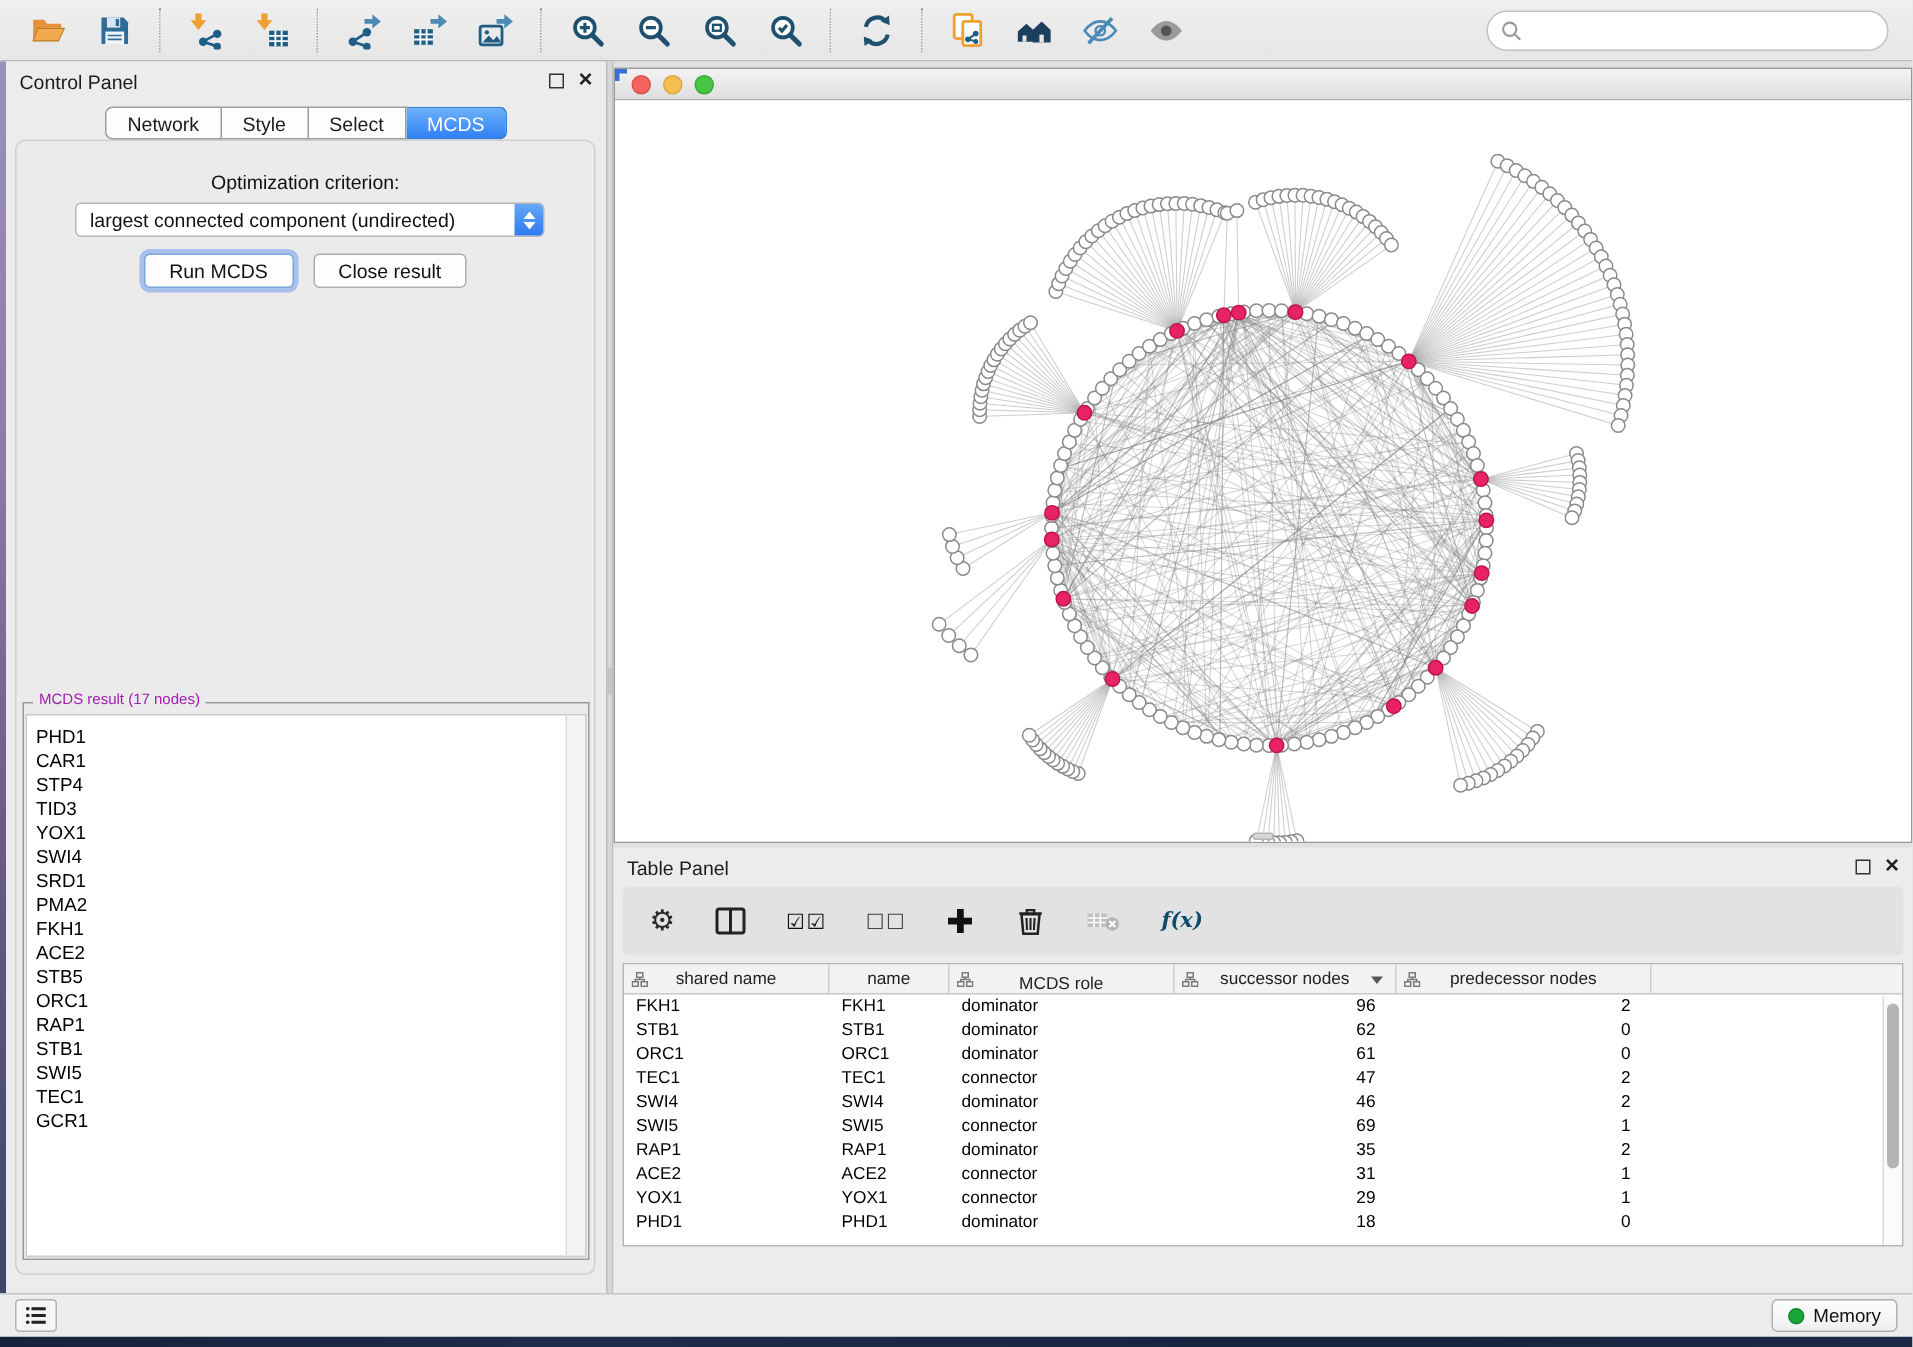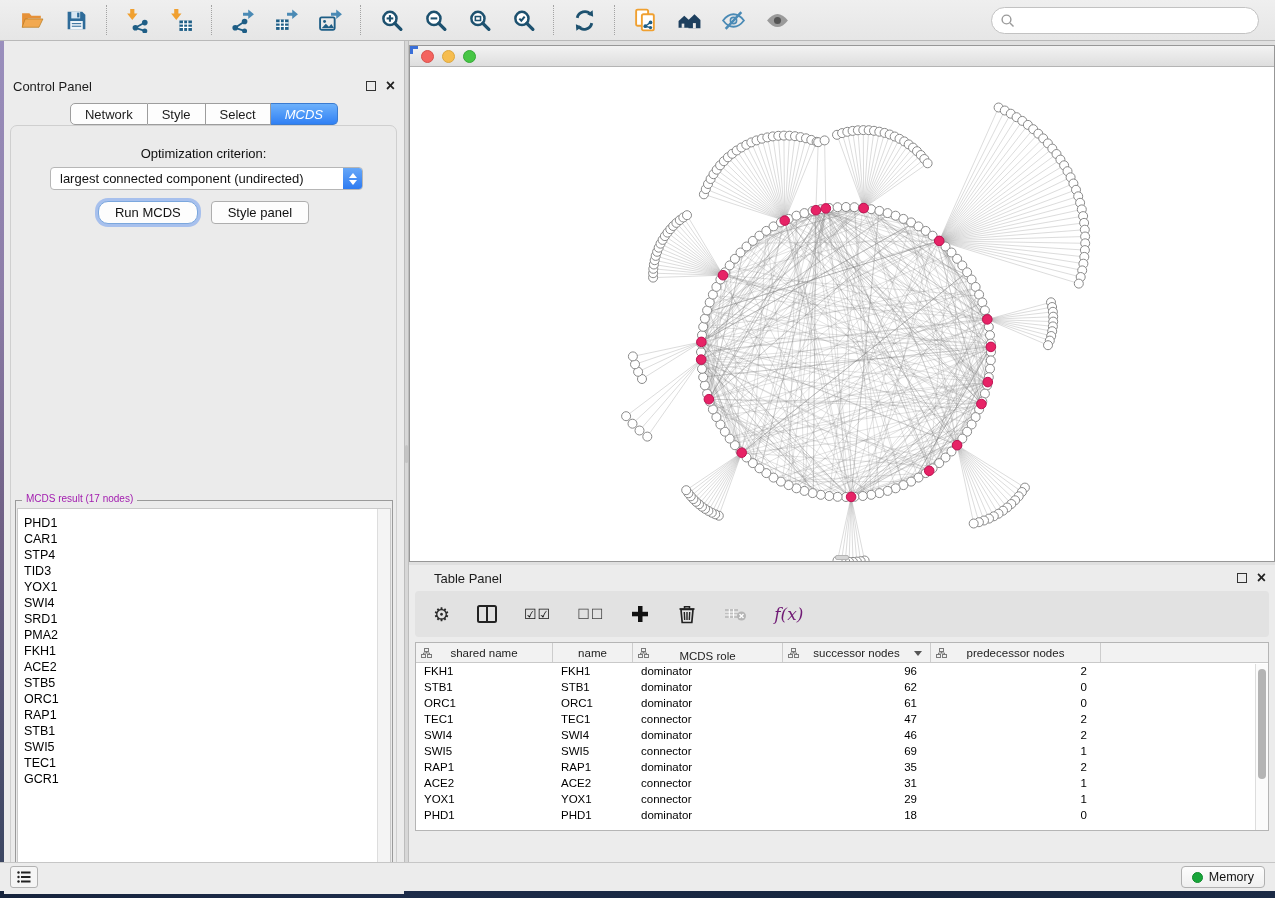--- a/index.html
+++ b/index.html
@@ -16,45 +16,45 @@
     border-radius:14px;background:#fff;display:flex;align-items:center;padding-left:8px;}
   #search-input{border:none;outline:none;flex:1;height:20px;font-size:13px;background:transparent;}
 
   
   #wall-left{left:0;top:41px;width:4px;height:821px;
     background:linear-gradient(#9a8fbd 0%,#8d7da8 30%,#6e5f84 60%,#3c4763 100%);}
   #wall-bottom{left:0;top:891px;width:1275px;height:7px;
     background:linear-gradient(90deg,#16233c,#1d2c4a 30%,#16253e 70%,#1b2a45);}
 
   
-  #control-panel{left:4px;top:41px;width:400px;height:821px;background:#ececec;margin-top:32px;}
+  #control-panel{left:4px;top:41px;width:400px;height:821px;background:#ececec;}
   .panel-head{height:26px;display:flex;align-items:center;padding:0 9px;font-size:13px;color:#1b1b1b;}
   .panel-head .spacer{flex:1;}
   .float-ico{width:10px;height:10px;border:1.5px solid #333;margin-right:10px;}
   .close-ico{font-size:16px;font-weight:bold;color:#222;line-height:10px;}
   #cp-tabs{position:absolute;left:0;top:30px;width:100%;display:flex;justify-content:center;z-index:3;}
   .seg{height:22px;padding:0 14px;display:flex;align-items:center;font-size:13px;background:#fdfdfd;
     border:1px solid #9d9d9d;border-left:none;color:#1b1b1b;}
   .seg:first-child{border-left:1px solid #9d9d9d;border-radius:5px 0 0 5px;}
-  .seg:last-child{border-radius:0 5px 5px 0;font-style:italic;}
+  .seg:last-child{border-radius:0 5px 5px 0;}
   .seg.sel{background:linear-gradient(#6db1fb,#3080f4);color:#fff;border-color:#3a7bd0;}
   #cp-box{position:absolute;left:6px;top:52px;width:387px;height:757px;background:#ebebeb;
     border:1px solid #cfcfcf;border-radius:7px;}
   #opt-label{margin-top:20px;text-align:center;font-size:13px;color:#111;}
   #dropdown{position:absolute;left:39px;top:41px;width:313px;height:23px;background:#fff;
     border:1px solid #b6b6b6;border-radius:4px;display:flex;align-items:center;}
   #dropdown-value{flex:1;font-size:13px;padding-left:9px;color:#111;white-space:nowrap;overflow:hidden;}
   #dropdown-step{width:19px;height:21px;border-radius:0 3px 3px 0;background:linear-gradient(#66a7f8,#2e7bf1);
     display:flex;flex-direction:column;align-items:center;justify-content:center;gap:2px;}
   .tri-up{width:0;height:0;border-left:4px solid transparent;border-right:4px solid transparent;border-bottom:5px solid #fff;}
   .tri-down{width:0;height:0;border-left:4px solid transparent;border-right:4px solid transparent;border-top:5px solid #fff;}
   #btn-row{position:absolute;left:0;top:75px;width:100%;display:flex;justify-content:center;gap:13px;}
   .mac-btn{height:23px;padding:0 16px;background:#fdfdfd;border:1px solid #aeaeae;border-radius:4px;
     font-size:13px;color:#111;display:flex;align-items:center;}
-  .mac-btn.focus{border-color:#7ba7dd;box-shadow:0 0 0 3px rgba(100,150,240,.5);border-radius:10px;}
+  .mac-btn.focus{border-color:#7ba7dd;box-shadow:0 0 0 3px rgba(100,150,240,.5);}
   #result-group{position:absolute;left:4px;top:374px;width:378px;height:372px;border:1px solid #9a9a9a;}
   #result-legend{position:absolute;left:6px;top:-8px;background:#ebebeb;padding:0 4px;font-size:10px;color:#a21caf;}
   #result-list{position:absolute;left:1px;top:7px;width:374px;height:362px;background:#fff;
     border:1px solid #c9c9c9;overflow:hidden;}
   #result-scroll{position:absolute;right:0;top:0;width:13px;height:100%;background:#f4f4f4;border-left:1px solid #ddd;}
   #result-items{margin:6px 0 0 0;padding:0 0 0 6px;list-style:none;font-size:12.5px;line-height:16px;color:#000;}
 
   
   #v-split{left:404px;top:41px;width:5px;height:821px;background:#d7d7d7;border-left:1px solid #bdbdbd;border-right:1px solid #bdbdbd;}
   #v-split-handle{position:absolute;left:0;top:404px;width:3px;height:18px;background:#c4c4c4;border-radius:2px;}
@@ -71,25 +71,25 @@
   .light.yellow{background:#f6bd4f;border:1px solid #dca73e;}
   .light.green{background:#47c645;border:1px solid #35a938;}
   #net-title{position:absolute;left:0;right:0;text-align:center;font-size:13px;color:#333;}
   #net-corner{position:absolute;left:0;top:0;width:8px;height:8px;border-left:3px solid #3a6fd8;border-top:3px solid #3a6fd8;z-index:4;}
   #net-canvas{position:absolute;left:0;top:21px;width:864px;height:494px;background:#fff;}
   #net-svg{width:100%;height:100%;}
   #net-split-handle{position:absolute;left:50%;bottom:1px;width:14px;height:5px;margin-left:-7px;
     background:#d6d6d6;border:1px solid #b5b5b5;border-radius:2px;}
 
   
-  #table-panel{position:absolute;left:0;top:524px;width:866px;height:297px;background:#ececec;padding-left:16px;}
+  #table-panel{position:absolute;left:0;top:524px;width:866px;height:297px;background:#ececec;}
   #tp-toolbar{position:absolute;left:6px;top:26px;width:854px;height:46px;background:#e2e2e2;
     border-radius:4px;display:flex;align-items:center;padding-left:18px;gap:26px;}
   .tp-ico{display:flex;align-items:center;justify-content:center;height:26px;}
-  .fx-label{font-family:"DejaVu Serif",serif;font-style:italic;font-size:17px;color:#701a75;}
+  .fx-label{font-family:"DejaVu Serif",serif;font-style:italic;font-size:14px;color:#0c4a6e;font-weight:bold;}
   #tp-table{position:absolute;left:6px;top:77px;width:854px;height:189px;background:#fff;border:1px solid #b5b5b5;}
   #tp-header{display:flex;height:20px;background:#f2f2f2;border-bottom:1px solid #c9c9c9;}
   .th{position:relative;display:flex;align-items:center;justify-content:center;font-size:11.5px;color:#222;
     border-right:1px solid #cdcdcd;height:100%;}
   .th .tree{position:absolute;left:5px;top:5px;}
   .th .sort{position:absolute;right:8px;top:8px;width:0;height:0;border-left:4px solid transparent;
     border-right:4px solid transparent;border-top:5px solid #555;}
   .tr{display:flex;height:16px;font-size:11.5px;color:#000;align-items:center;}
   .td{padding-left:8px;white-space:nowrap;overflow:hidden;}
   .td.num{text-align:right;padding-right:14px;padding-left:0;}
@@ -288,21 +288,21 @@
     <div id="dropdown">
       <span id="dropdown-value">largest connected component (undirected)</span>
       <span id="dropdown-step">
           <span class="tri-up"></span>
           <span class="tri-down"></span>
         </span>
     </div>
     <div id="opt-label">Optimization criterion:</div>
     <div id="btn-row">
       <div class="mac-btn focus">Run MCDS</div>
-      <div class="mac-btn">Style panel</div>
+      <div class="mac-btn">Close result</div>
     </div>
     <div id="result-group">
       <div id="result-legend">MCDS result (17 nodes)</div>
       <div id="result-list">
         <ul id="result-items">
             <li>PHD1</li>
             <li>CAR1</li>
             <li>STP4</li>
             <li>TID3</li>
             <li>YOX1</li>

